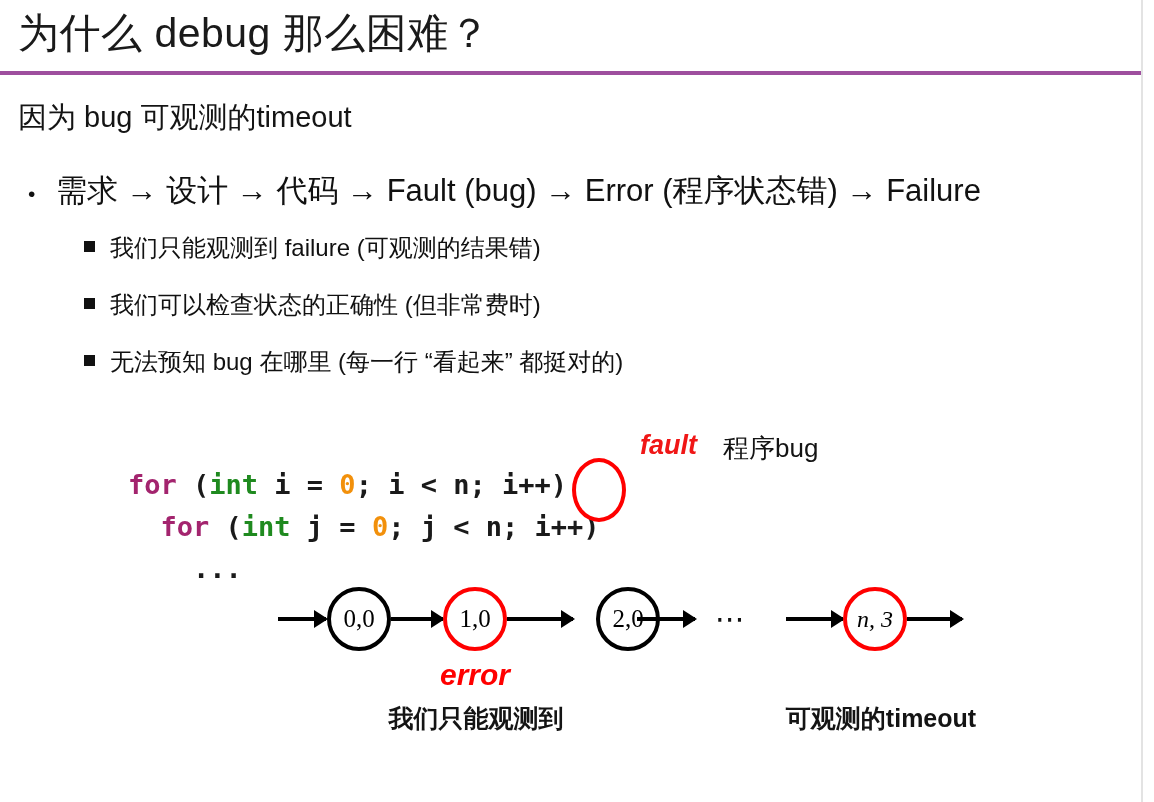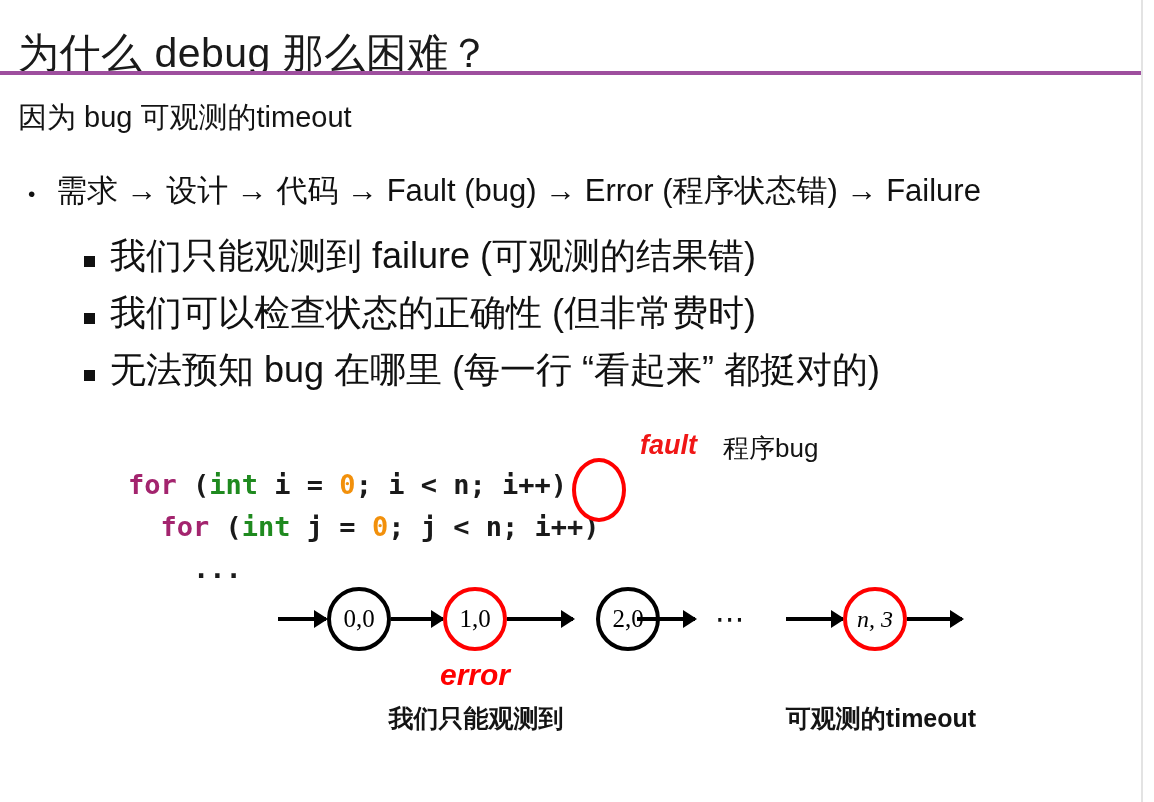--- a/index.html
+++ b/index.html
@@ -36,21 +36,20 @@
   
   #title {
     position: absolute;
     left: 18px;
     top: 6px;
     font-size: 41px;
     font-weight: 400;
     letter-spacing: 0.5px;
     color: #1a1a1a;
     white-space: nowrap;
-    margin-top: 20px;
   }
   #title-rule {
     position: absolute;
     left: 0px;
     top: 71px;
     width: 1141px;
     height: 4px;
     background: #9e4f9e;
   }
 
@@ -78,25 +77,25 @@
   .bullet-l1 .marker {
     display: inline-block;
     width: 28px;
     font-size: 21px;
     line-height: 1;
   }
 
   .bullet-l2 {
     position: absolute;
     left: 84px;
-    font-size: 36px;
+    font-size: 24px;
     color: #111111;
     white-space: nowrap;
     display: flex;
-    align-items: center;
+    align-items: flex-start;
   }
   .bullet-l2 .marker-sq {
     display: inline-block;
     width: 26px;
     flex: 0 0 26px;
   }
   .bullet-l2 .marker-sq i {
     display: inline-block;
     width: 11px;
     height: 11px;

